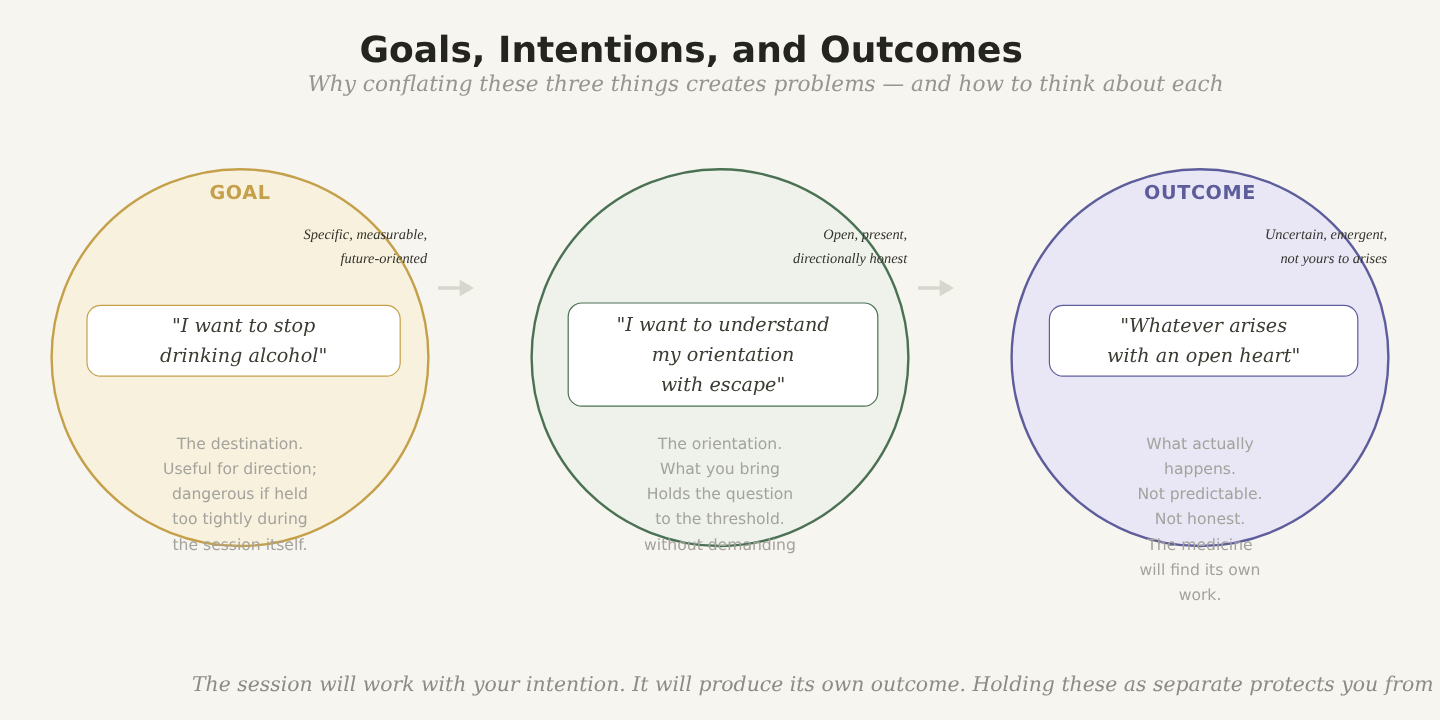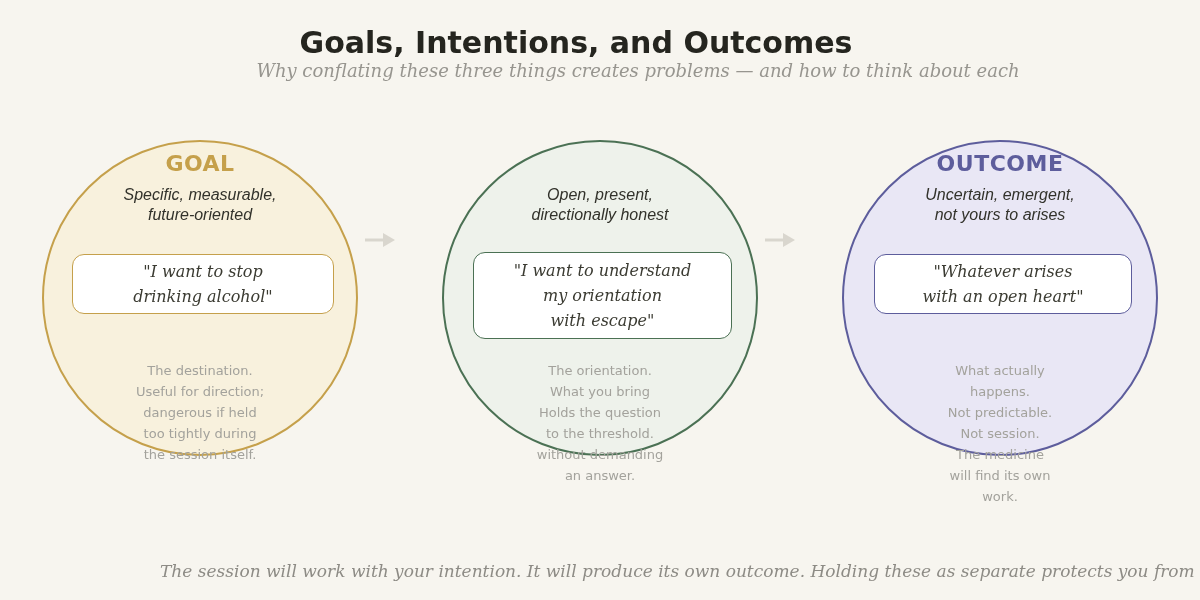--- a/index.html
+++ b/index.html
@@ -24,30 +24,30 @@
     position: absolute; top: 140px;
     width: 316px; height: 316px; box-sizing: border-box;
     border-radius: 50%; border: 2px solid #000;
   }
   .circle.c-goal      { left: 42px;  border-color: #c5a04b; background: #f8f1dd; }
   .circle.c-intention { left: 442px; border-color: #4b7154; background: #eef2eb; }
   .circle.c-outcome   { left: 842px; border-color: #5d5d9c; background: #e9e7f5; }
 
   .circle-label {
     position: absolute; top: 9px; left: 0; right: 0; text-align: center;
-    font-weight: bold; font-size: 22px; letter-spacing: 0.5px;
+    font-weight: bold; font-size: 16px; letter-spacing: 0.5px;
     font-family: "DejaVu Sans", sans-serif;
   }
   .c-goal .circle-label      { color: #c5a04b; }
   .c-intention .circle-label { color: #4b7154; }
   .c-outcome .circle-label   { color: #5d5d9c; }
 
   .descriptor {
-    position: absolute; top: 43px; left: 0; right: 0; text-align: center;
-    font-family: Liberation Sans, sans-serif; font-style: italic; font-size: 16px;
+    position: absolute; top: 43px; left: 0; right: 0; text-align: right;
+    font-family: Liberation Serif, serif; font-style: italic; font-size: 12px;
     line-height: 20px; color: #32322b;
   }
 
   .quote-box {
     position: absolute; box-sizing: border-box;
     background: #ffffff; border-radius: 12px;
     display: flex; flex-direction: column; justify-content: center;
     text-align: center;
     font-family: "DejaVu Serif", serif; font-style: italic; font-size: 16px;
     line-height: 25px; color: #3b3b32;
@@ -111,21 +111,20 @@
     <div>"I want to understand</div>
     <div>my orientation</div>
     <div>with escape"</div>
   </div>
   <div class="body-text">
     <div>The orientation.</div>
     <div>What you bring</div>
     <div>Holds the question</div>
     <div>to the threshold.</div>
     <div>without demanding</div>
-    <div>an answer.</div>
   </div>
 </div>
 
 <svg class="arrow a2" viewBox="0 0 30 16" xmlns="http://www.w3.org/2000/svg">
   <line x1="0" y1="8" x2="19" y2="8" stroke="#d9d6ce" stroke-width="3"></line>
   <polygon points="18,1 18,15 30,8" fill="#d9d6ce"></polygon>
 </svg>
 
 <div class="circle c-outcome">
   <div class="circle-label">OUTCOME</div>
@@ -134,20 +133,20 @@
     <div>not yours to arises</div>
   </div>
   <div class="quote-box">
     <div>"Whatever arises</div>
     <div>with an open heart"</div>
   </div>
   <div class="body-text">
     <div>What actually</div>
     <div>happens.</div>
     <div>Not predictable.</div>
-    <div>Not session.</div>
+    <div>Not honest.</div>
     <div>The medicine</div>
     <div>will find its own</div>
     <div>work.</div>
   </div>
 </div>
 
 <div class="footer">The session will work with your intention. It will produce its own outcome. Holding these as separate protects you from performance anxiety.</div>
 
 </body></html>

